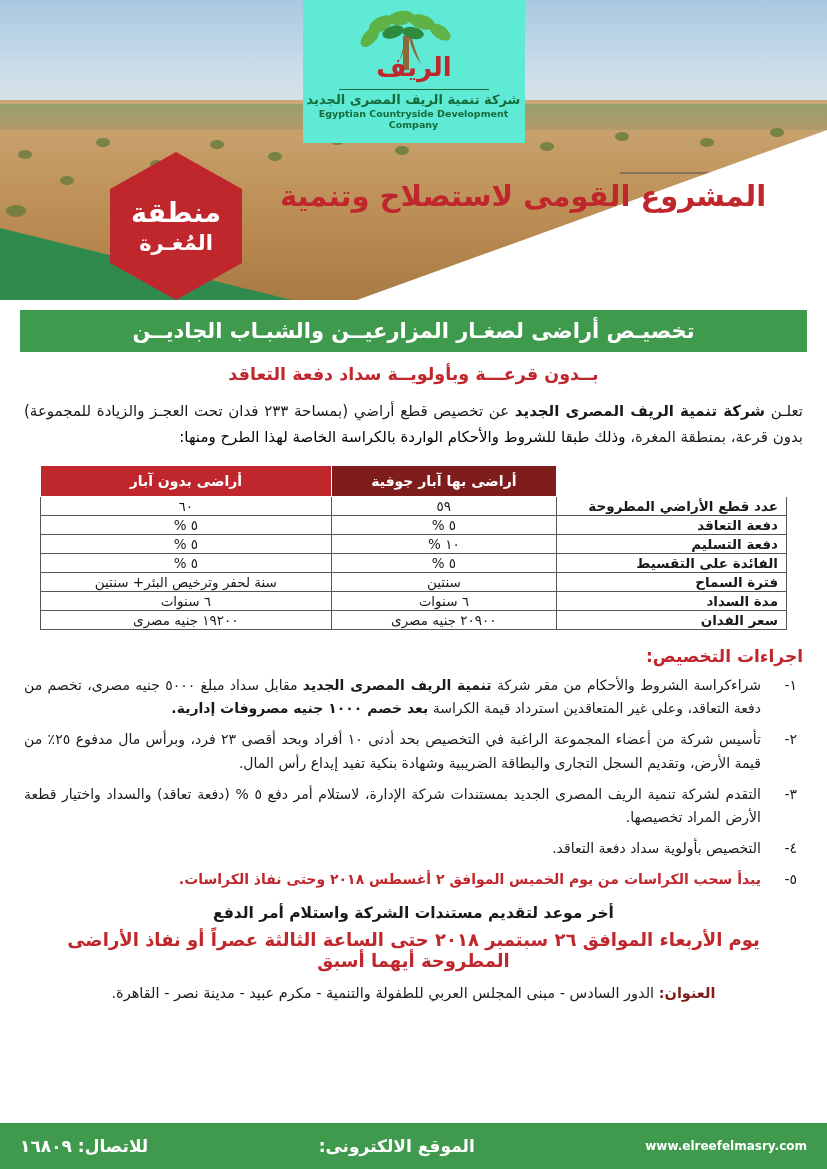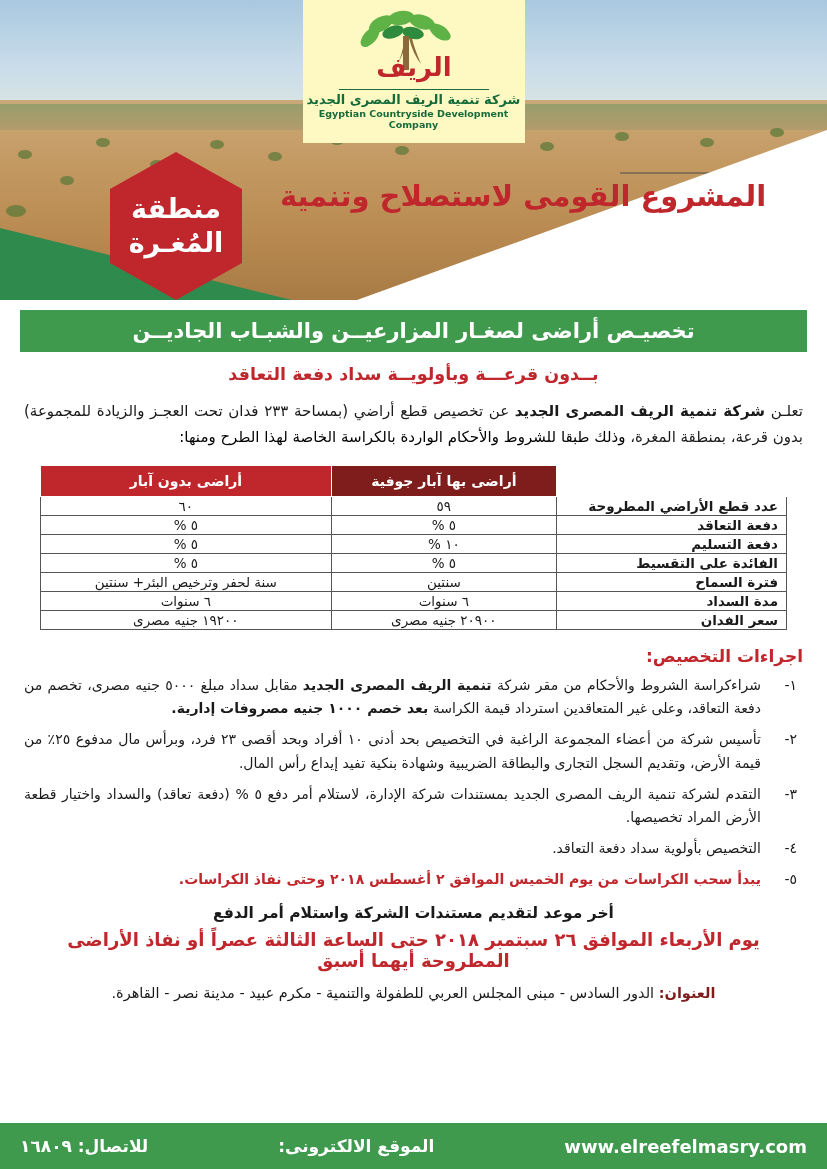--- a/index.html
+++ b/index.html
@@ -48,21 +48,21 @@
     position:absolute; left:0; bottom:-2px;
     width:0; height:0;
     border-right: 300px solid transparent;
     border-bottom: 74px solid #2f8a4e;
   }
 
   
   .logo-card {
     position:absolute; left:50%; transform:translateX(-50%);
     top:0; width:222px; height:143px;
-    background:#fef9c3;
+    background:#5eead4;
     text-align:center;
     padding-top:8px;
   }
   .logo-mark { width:100%; height:78px; position:relative; }
   .logo-ar {
     font-size:13px; font-weight:bold; color:#166b3a; letter-spacing:0;
     margin-top:2px; direction:rtl;
   }
   .logo-en {
     font-size:9.5px; font-weight:bold; color:#166b3a; direction:ltr;
@@ -76,21 +76,21 @@
     width:132px; height:148px;
   }
   .hex {
     width:132px; height:148px;
     background:#c0272d;
     clip-path: polygon(50% 0%, 100% 25%, 100% 75%, 50% 100%, 0% 75%, 0% 25%);
     display:flex; flex-direction:column; align-items:center; justify-content:center;
     color:#fff; font-weight:bold; line-height:1.25;
   }
   .hex-l1 { font-size:27px; }
-  .hex-l2 { font-size:27px; }
+  .hex-l2 { font-size:21px; }
 
   
   .hero-title {
     position:absolute; right:24px; top:176px; width:560px;
     text-align:center; color:#c0272d; font-weight:bold;
     font-size:29px; line-height:1.42; direction:rtl;
   }
 
   
   .green-bar {
@@ -174,21 +174,21 @@
 
   
   .footer {
     position:absolute; left:0; bottom:0; width:827px; height:46px;
     background:#3f9a4e; color:#ffffff;
     display:flex; align-items:center; justify-content:space-between;
     padding:0 20px; font-weight:bold; font-size:17px;
   }
   .footer .left { display:flex; align-items:center; gap:8px; direction:ltr; }
   .footer .right { direction:rtl; }
-  .footer .site { font-size:18px; }
+  .footer .site { font-size:12px; }
 </style>
 </head>
 <body>
 
 <div class="hero">
   <div class="hero-sky"></div>
   <div class="hero-ground"></div>
   <div class="hero-band"></div>
 
   <div class="shrub" style="left:18px; top:150px;"></div>

